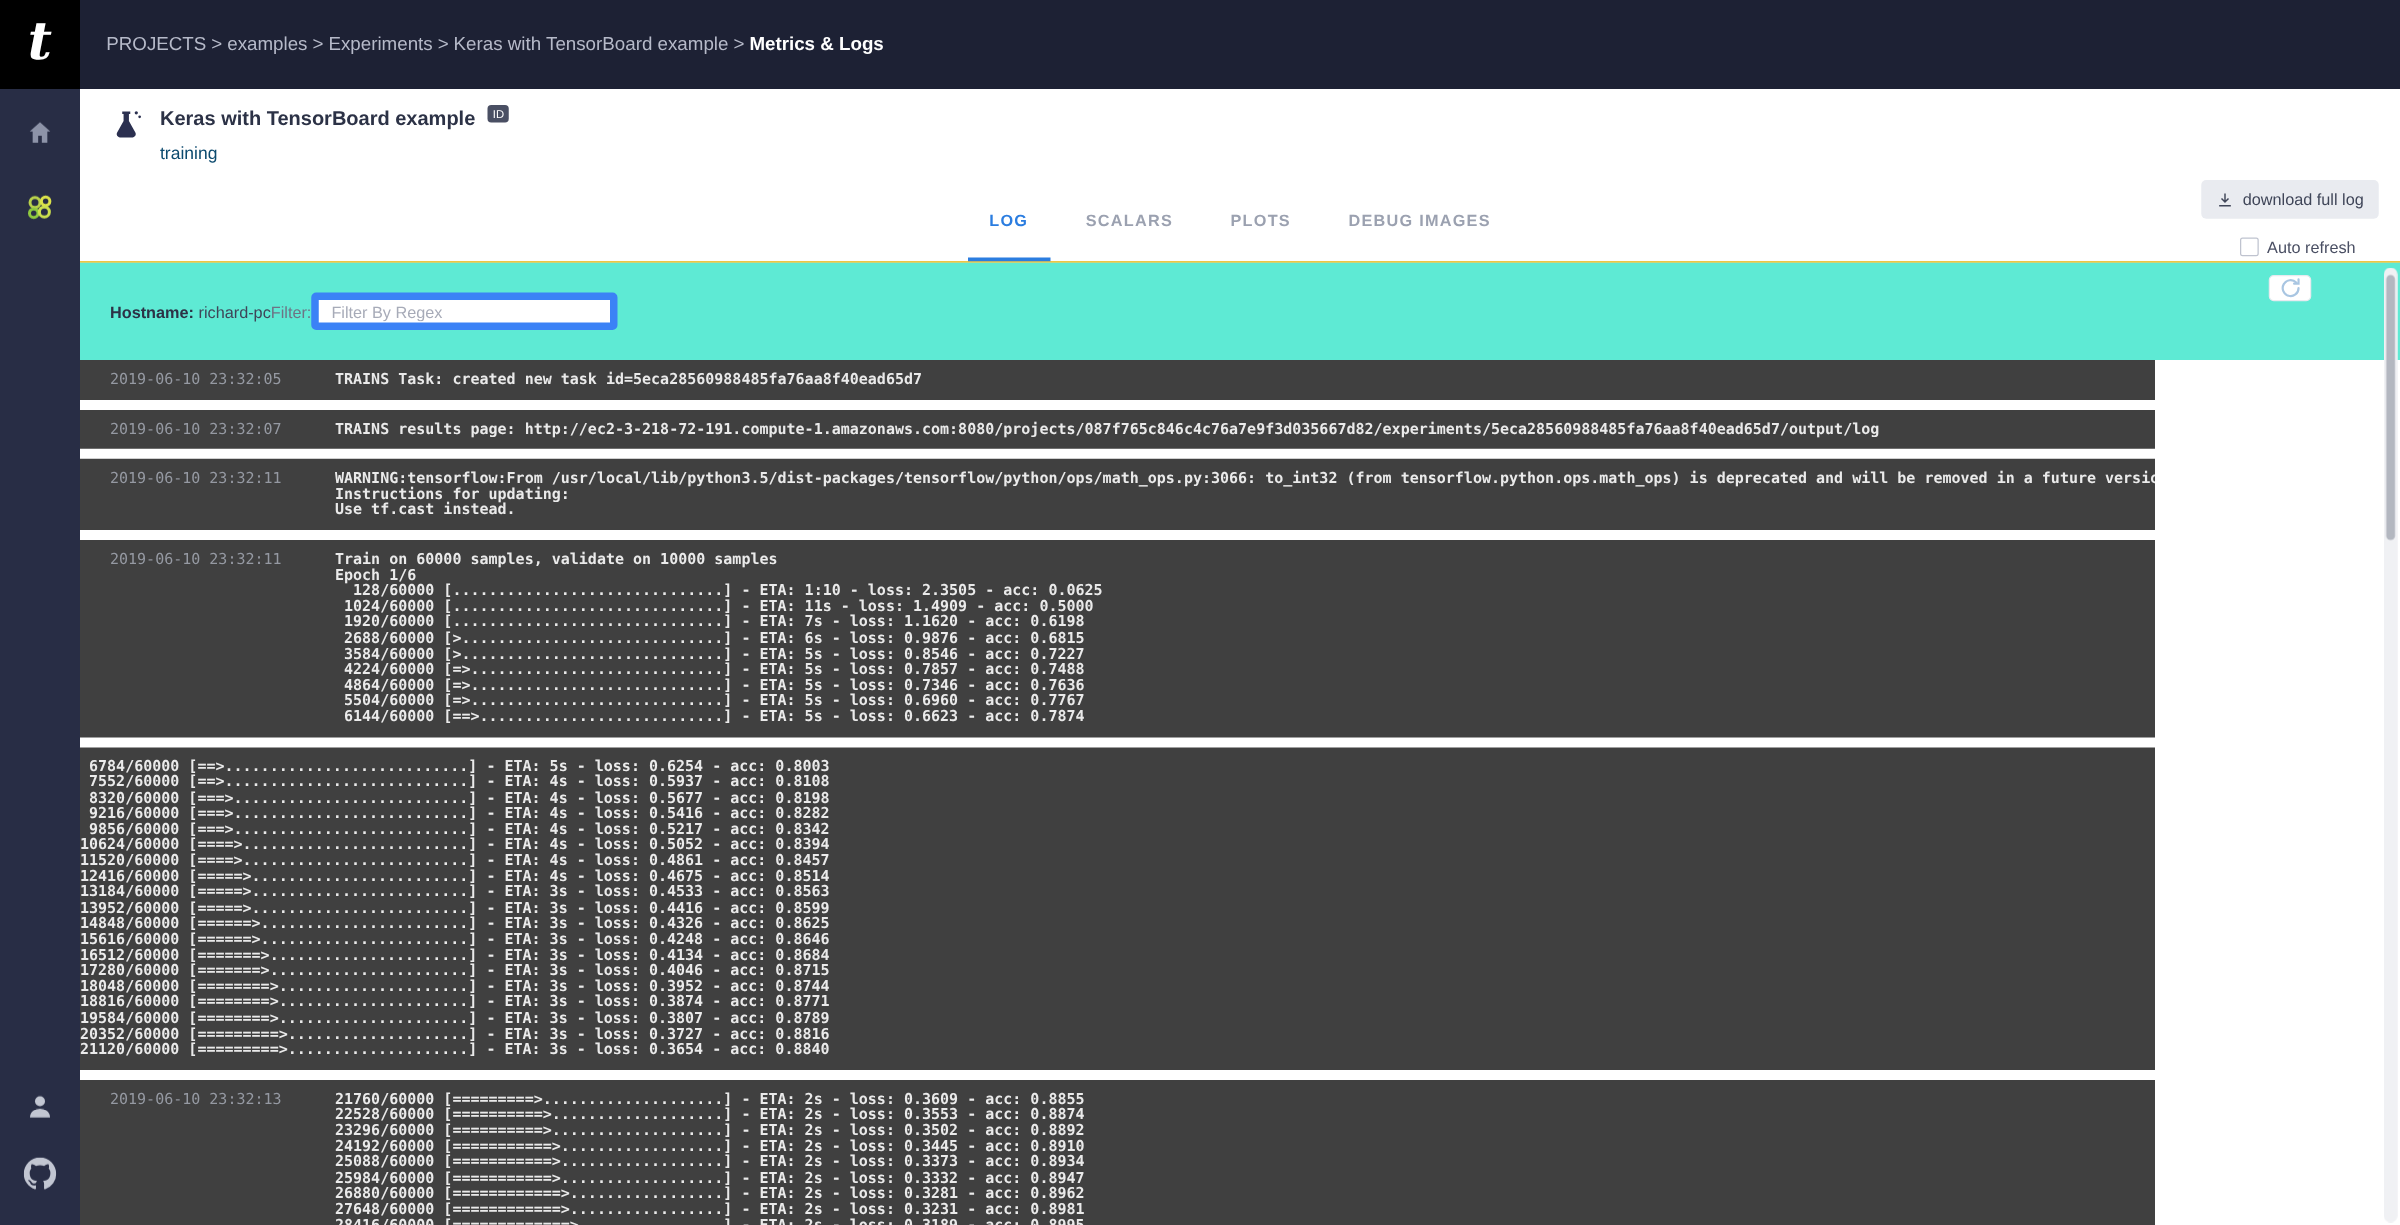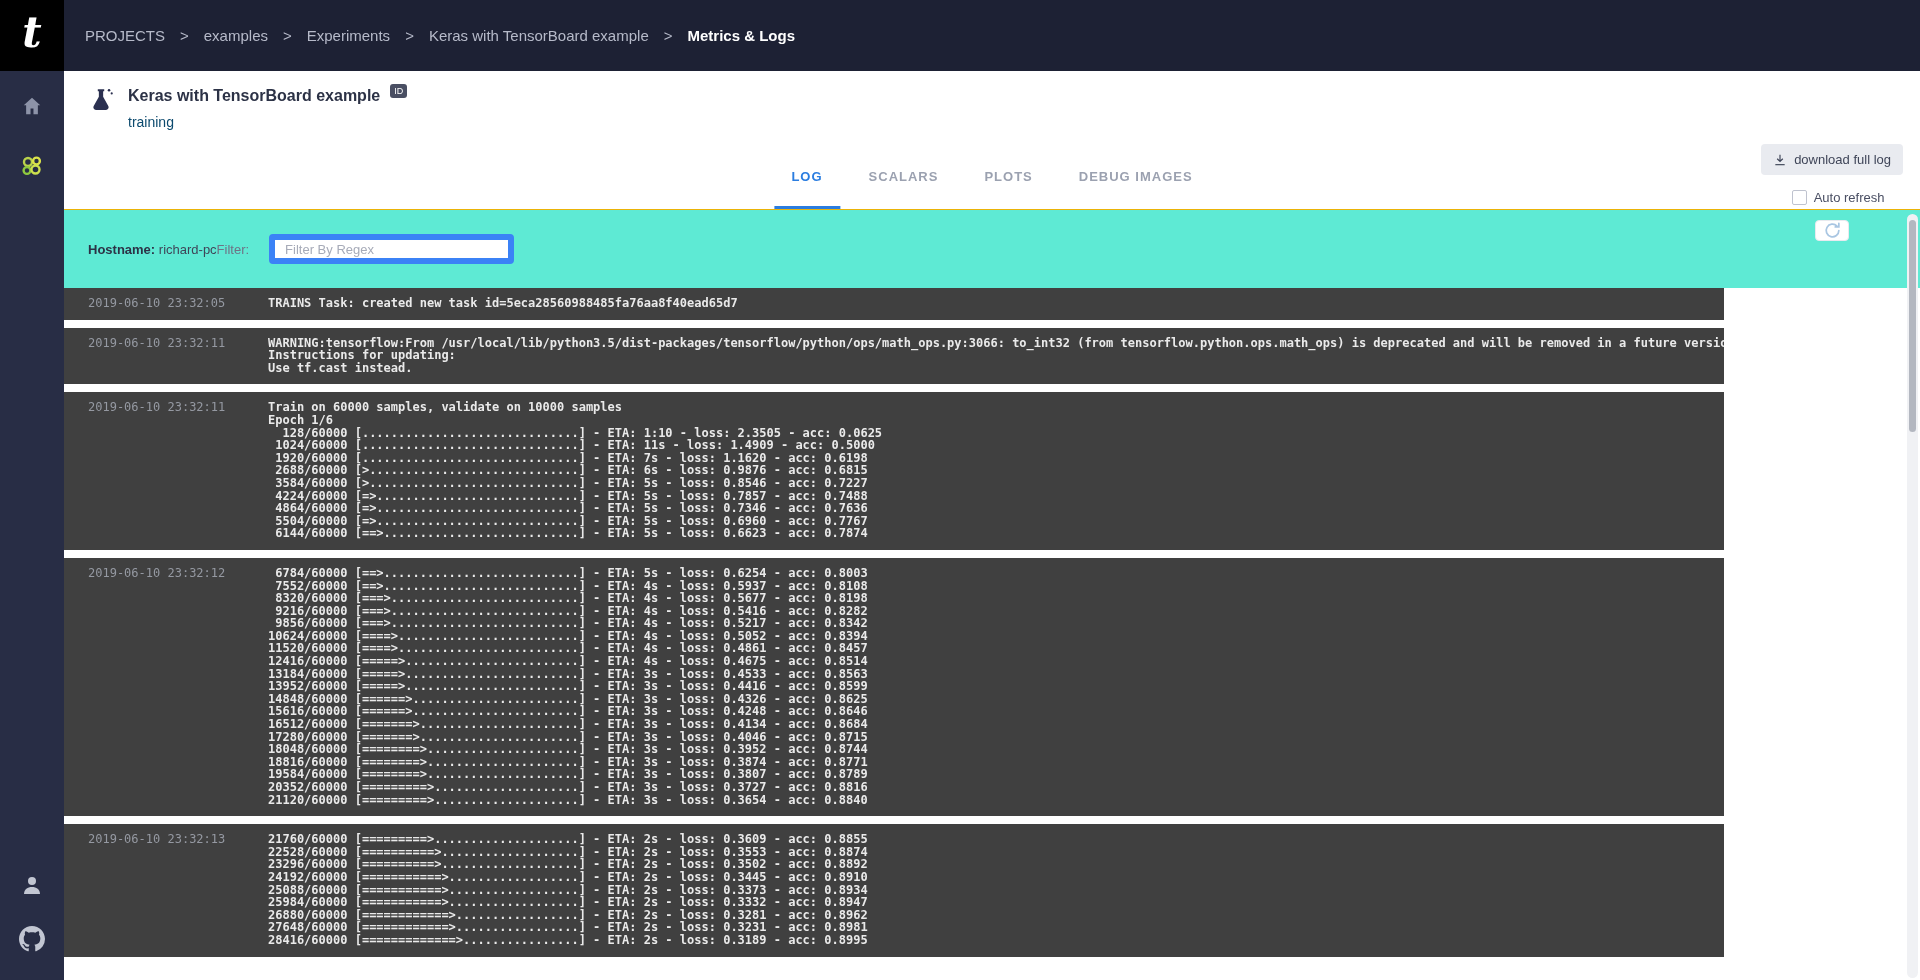--- a/index.html
+++ b/index.html
@@ -6,21 +6,21 @@
   html,body { width:1920px; height:980px; overflow:hidden; background:#fff;
               font-family:"Liberation Sans", sans-serif; }
 
   
   .logo-box { position:fixed; left:0; top:0; width:64px; height:71px; background:#000;
               display:flex; align-items:center; justify-content:center; z-index:30; cursor:pointer; }
   .logo-t { color:#fff; font-family:"DejaVu Serif", serif; font-style:italic; font-weight:bold;
             font-size:42px; line-height:1; padding-bottom:6px; }
   .top-bar { position:fixed; left:64px; right:0; top:0; height:71px; background:#1d2134;
              display:flex; align-items:center; padding-left:21px; z-index:20; }
-  .breadcrumb { font-size:15px; color:#b6bac9; display:flex; gap:15px; align-items:center; white-space:nowrap; }
+  .breadcrumb { font-size:15px; color:#b6bac9; display:flex; gap:4px; align-items:center; white-space:nowrap; }
   .bc-item { cursor:pointer; }
   .bc-current { color:#fff; font-weight:bold; }
 
   .sidebar { position:fixed; left:0; top:71px; bottom:0; width:64px; background:#282d45;
              display:flex; flex-direction:column; align-items:center; padding:20px 0 26px; z-index:20; }
   .side-icon { width:30px; height:30px; display:flex; align-items:center; justify-content:center; cursor:pointer; }
   .icon-gap { margin-top:30px; }
   .side-bottom { margin-top:auto; display:flex; flex-direction:column; align-items:center; gap:24px; }
 
   
@@ -47,21 +47,21 @@
                   cursor:pointer; font-family:inherit; }
   .auto-refresh { display:flex; align-items:center; gap:7px; font-size:13px; color:#4a4f63; cursor:pointer;padding-left:12px; }
   .checkbox { width:15px; height:15px; border:1px solid #bfc3cf; border-radius:2px; background:#fff; }
   .refresh-btn { width:34px; height:34px; background:#fff; border:1px solid #e8eaef; border-radius:4px;
                  display:flex; align-items:center; justify-content:center; cursor:pointer; }
 
   .info-row { height:78px; background:#5eead4; display:flex; align-items:center;
               justify-content:flex-start; padding:0 34px 0 24px; }
   .hostname { font-size:13px; color:#3f4558; }
   .hostname-label { font-weight:bold; color:#2c3246; }
-  .filter-group { display:flex; align-items:center; gap:20px; }
+  .filter-group { display:flex; align-items:center; gap:0; }
   .filter-label { font-size:13px; color:#6e7385; }
   .filter-input { width:245px; height:30px; border:6px solid #3b82f6; border-radius:4px;
                   font-size:13px; padding:0 10px; color:#333; background:#fff; font-family:inherit; }
   .filter-input::placeholder { color:#a7abb8; }
 
   
   .log-area { width:1660px; }
   .log-row { display:flex; background:#404040; margin-bottom:8px; }
   .log-time { flex:0 0 204px; padding:9px 0 0 24px; font-family:"DejaVu Sans Mono", monospace;
               font-size:12px; line-height:12.6px; color:#9599a2; }
@@ -179,41 +179,44 @@
       <input class="filter-input" type="text" placeholder="Filter By Regex" style="">
     </div>
   </div>
 
   <div class="log-area">
     <div class="log-row">
       <div class="log-time">2019-06-10 23:32:05</div>
       <pre class="log-text">TRAINS Task: created new task id=5eca28560988485fa76aa8f40ead65d7</pre>
     </div>
     <div class="log-row">
+      <div class="log-time">2019-06-10 23:32:07</div>
+      <pre class="log-text">TRAINS results page: http://ec2-3-218-72-191.compute-1.amazonaws.com:8080/projects/087f765c846c4c76a7e9f3d035667d82/experiments/5eca28560988485fa76aa8f40ead65d7/output/log</pre>
+    </div>
+    <div class="log-row">
       <div class="log-time">2019-06-10 23:32:11</div>
       <pre class="log-text">WARNING:tensorflow:From /usr/local/lib/python3.5/dist-packages/tensorflow/python/ops/math_ops.py:3066: to_int32 (from tensorflow.python.ops.math_ops) is deprecated and will be removed in a future version.
 Instructions for updating:
 Use tf.cast instead.</pre>
     </div>
     <div class="log-row">
       <div class="log-time">2019-06-10 23:32:11</div>
       <pre class="log-text">Train on 60000 samples, validate on 10000 samples
 Epoch 1/6
   128/60000 [..............................] - ETA: 1:10 - loss: 2.3505 - acc: 0.0625
  1024/60000 [..............................] - ETA: 11s - loss: 1.4909 - acc: 0.5000
  1920/60000 [..............................] - ETA: 7s - loss: 1.1620 - acc: 0.6198
  2688/60000 [&gt;.............................] - ETA: 6s - loss: 0.9876 - acc: 0.6815
  3584/60000 [&gt;.............................] - ETA: 5s - loss: 0.8546 - acc: 0.7227
  4224/60000 [=&gt;............................] - ETA: 5s - loss: 0.7857 - acc: 0.7488
  4864/60000 [=&gt;............................] - ETA: 5s - loss: 0.7346 - acc: 0.7636
  5504/60000 [=&gt;............................] - ETA: 5s - loss: 0.6960 - acc: 0.7767
  6144/60000 [==&gt;...........................] - ETA: 5s - loss: 0.6623 - acc: 0.7874</pre>
     </div>
     <div class="log-row">
-      <div class="log-time">2019-06-10 23:32:12</div>
       <pre class="log-text"> 6784/60000 [==&gt;...........................] - ETA: 5s - loss: 0.6254 - acc: 0.8003
  7552/60000 [==&gt;...........................] - ETA: 4s - loss: 0.5937 - acc: 0.8108
  8320/60000 [===&gt;..........................] - ETA: 4s - loss: 0.5677 - acc: 0.8198
  9216/60000 [===&gt;..........................] - ETA: 4s - loss: 0.5416 - acc: 0.8282
  9856/60000 [===&gt;..........................] - ETA: 4s - loss: 0.5217 - acc: 0.8342
 10624/60000 [====&gt;.........................] - ETA: 4s - loss: 0.5052 - acc: 0.8394
 11520/60000 [====&gt;.........................] - ETA: 4s - loss: 0.4861 - acc: 0.8457
 12416/60000 [=====&gt;........................] - ETA: 4s - loss: 0.4675 - acc: 0.8514
 13184/60000 [=====&gt;........................] - ETA: 3s - loss: 0.4533 - acc: 0.8563
 13952/60000 [=====&gt;........................] - ETA: 3s - loss: 0.4416 - acc: 0.8599

